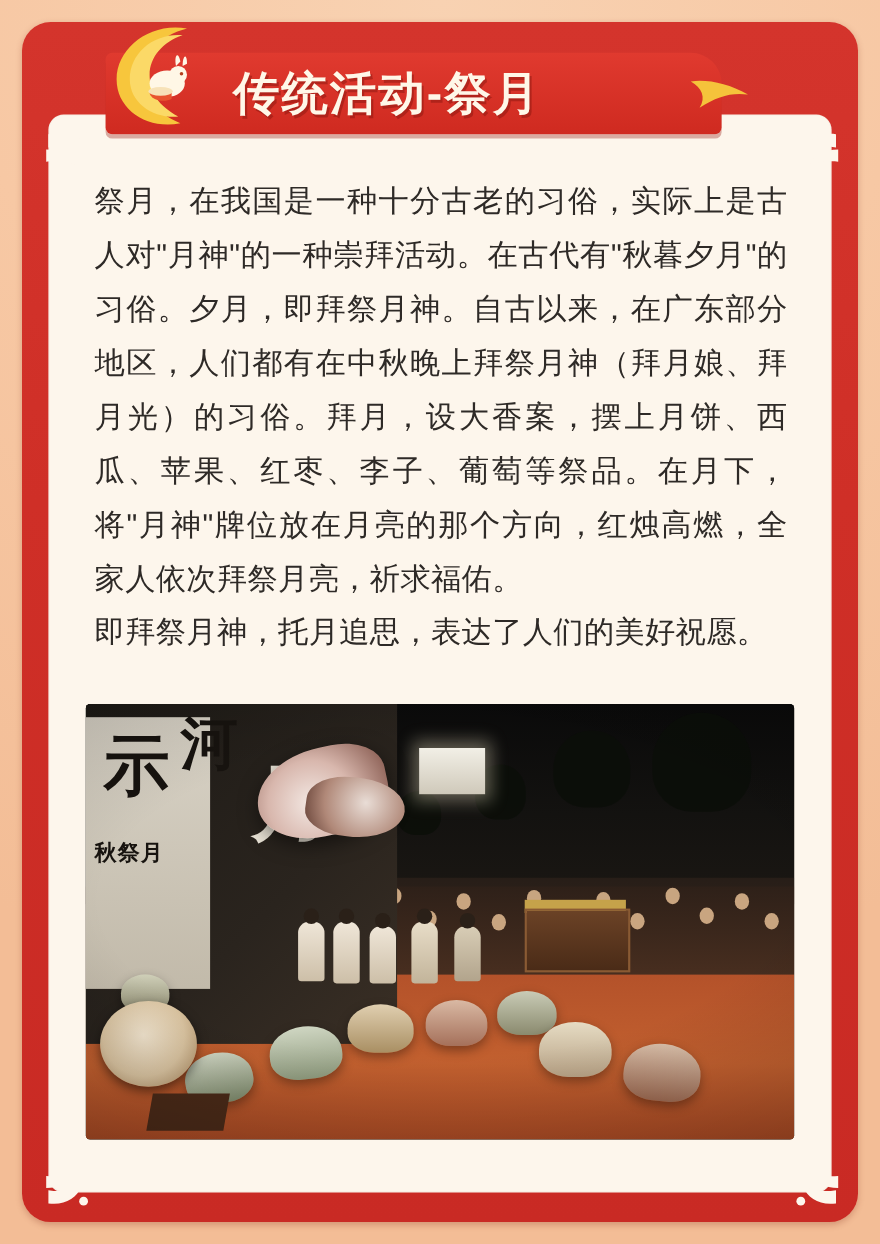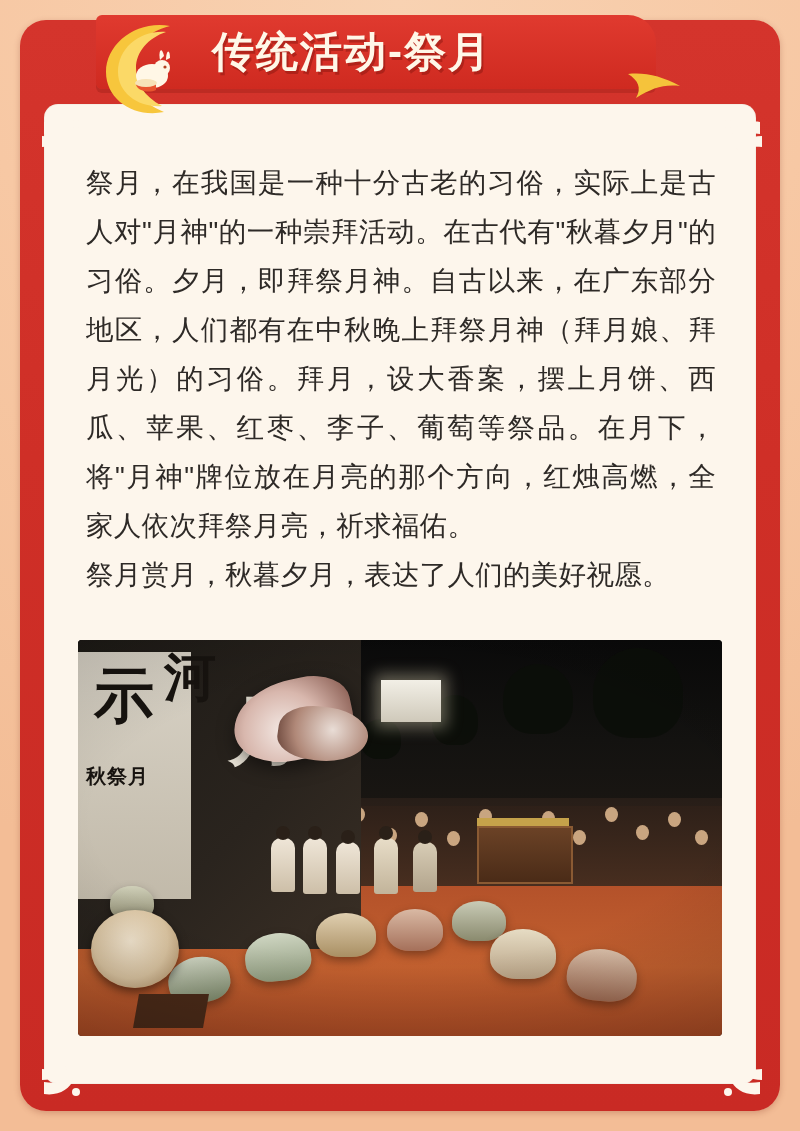--- a/index.html
+++ b/index.html
@@ -41,21 +41,21 @@
     width: 712px;
     height: 980px;
     border-radius: 14px;
     background: #fdf6ec;
     box-shadow: inset 0 0 0 1px rgba(0,0,0,.03);
   }
   
   .header {
     position: absolute;
     left: 96px;
-    top: 15px;
+    top: 48px;
     width: 560px;
     height: 74px;
     background: linear-gradient(180deg,#e03a2f 0%, #cf2a20 100%);
     border-radius: 6px 28px 6px 6px;
     box-shadow: 0 4px 0 rgba(150,30,20,.35);
     display: flex;
     align-items: center;
   }
   .header-title {
     color: #fff7e8;
@@ -346,21 +346,21 @@
       <path d="M74 42 C74 32 78 30 78 40 Z" fill="#fff7e6"></path>
       <circle cx="73" cy="49" r="1.6" fill="#b3401f"></circle>
 
       <path d="M44 66 C44 72 56 76 64 72 L64 66 Z" fill="#e8542f"></path>
       <ellipse cx="54" cy="65" rx="11" ry="4" fill="#f7e2b8"></ellipse>
     </svg>
   </div>
 
   <div class="article">
     <p>祭月，在我国是一种十分古老的习俗，实际上是古人对"月神"的一种崇拜活动。在古代有"秋暮夕月"的习俗。夕月，即拜祭月神。自古以来，在广东部分地区，人们都有在中秋晚上拜祭月神（拜月娘、拜月光）的习俗。拜月，设大香案，摆上月饼、西瓜、苹果、红枣、李子、葡萄等祭品。在月下，将"月神"牌位放在月亮的那个方向，红烛高燃，全家人依次拜祭月亮，祈求福佑。</p>
-    <p class="last">祭月赏月，秋暮夕月，表达了人们的美好祝愿。</p>
+    <p class="last">即拜祭月神，托月追思，表达了人们的美好祝愿。</p>
   </div>
 
   <div class="photo-wrap">
     <div class="photo">
       <div class="sky"></div>
 
       <div class="tree" style="left:66%; top:6%; width:70px; height:70px;"></div>
       <div class="tree" style="left:80%; top:2%; width:90px; height:90px;"></div>
       <div class="tree" style="left:55%; top:14%; width:46px; height:50px;"></div>
       <div class="tree" style="left:44%; top:20%; width:40px; height:40px;"></div>

